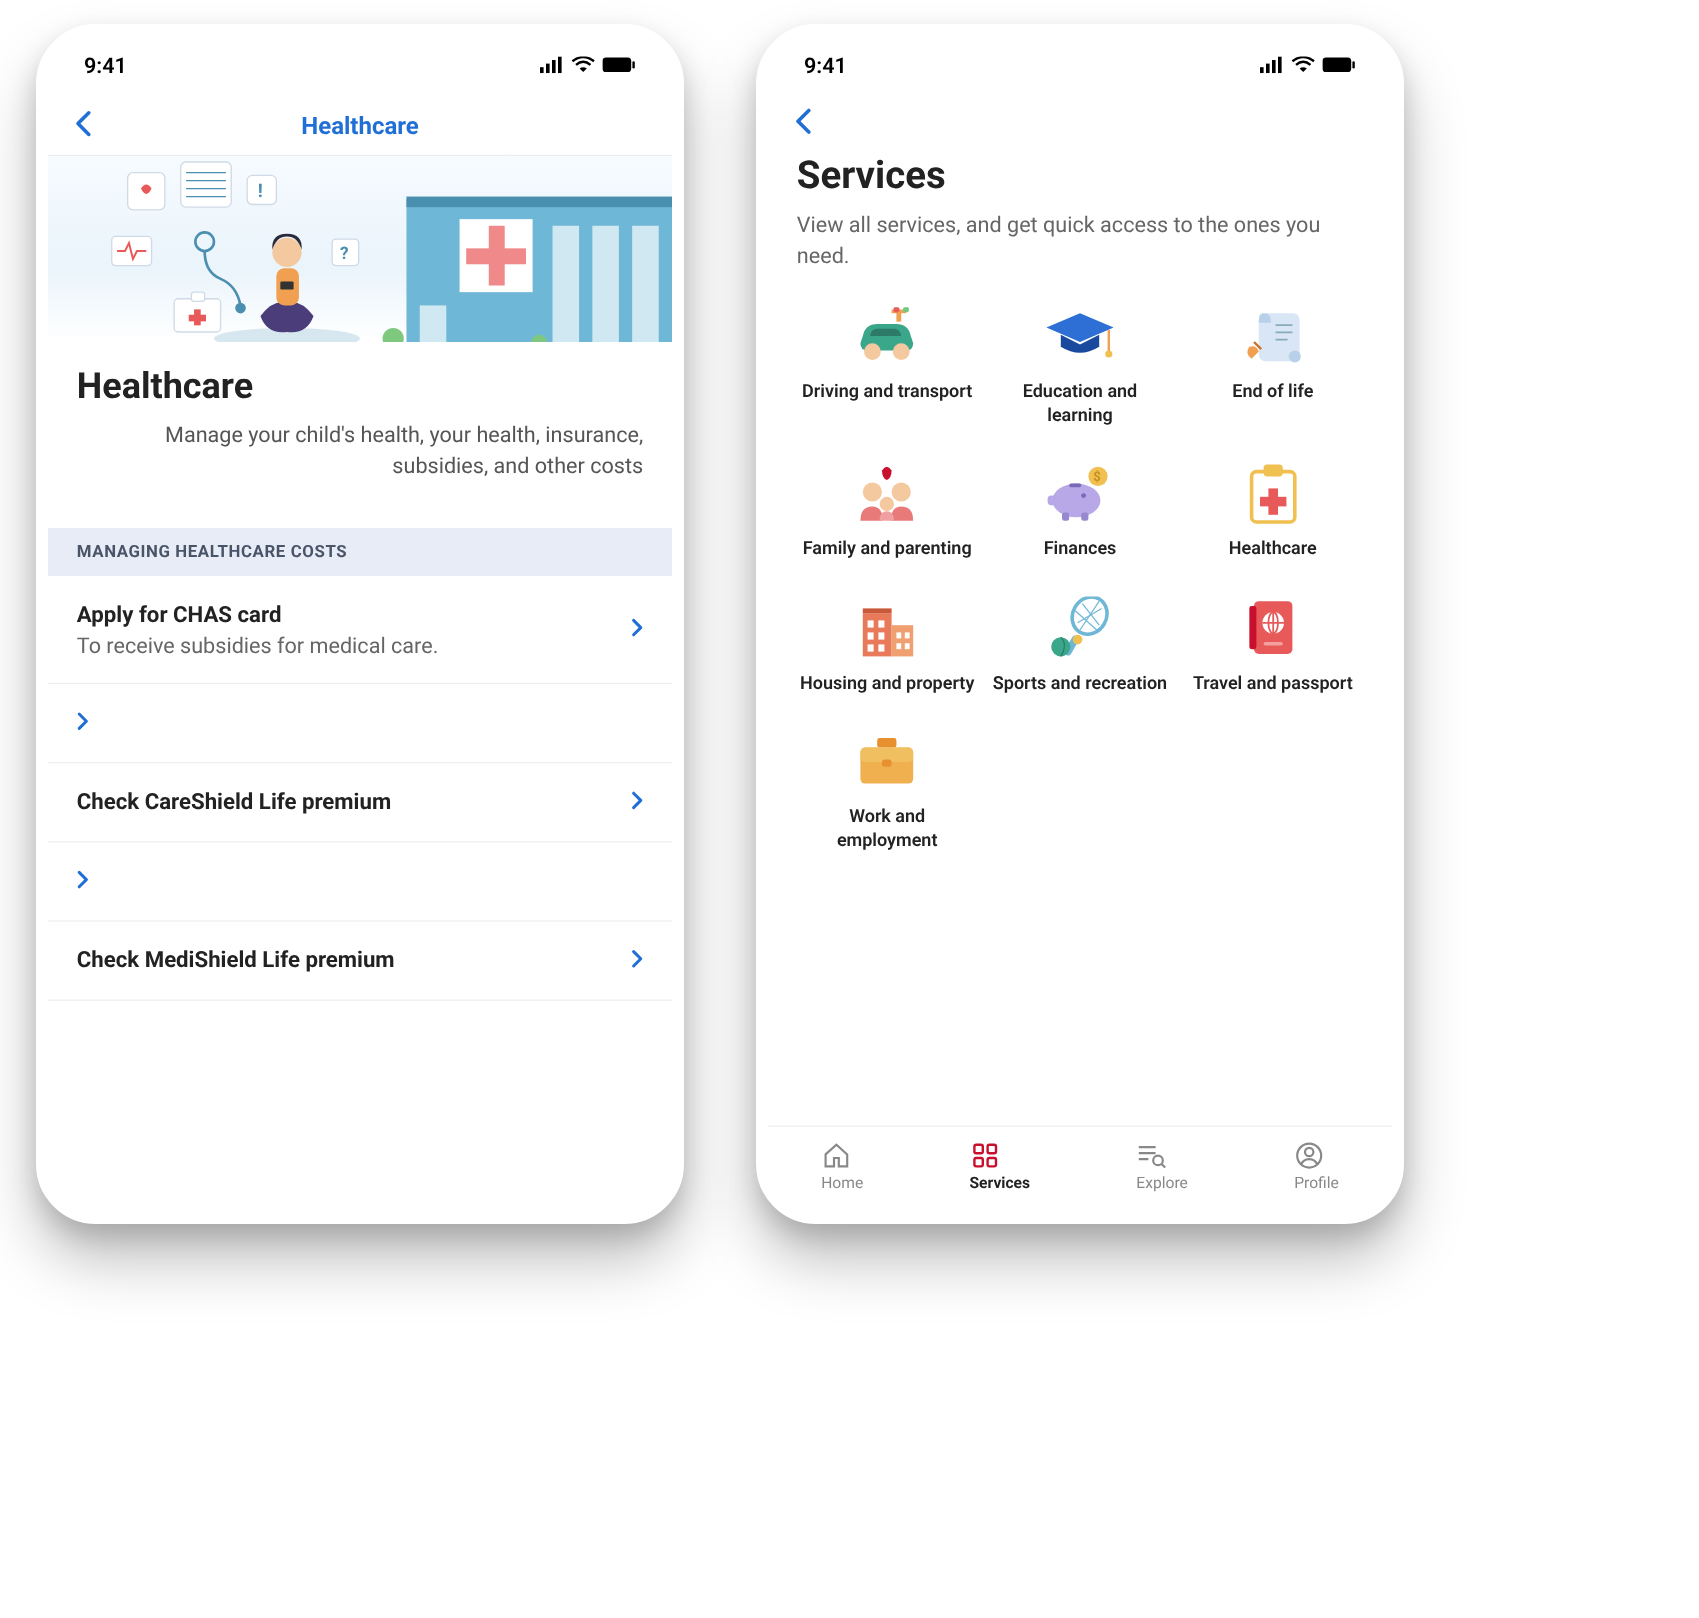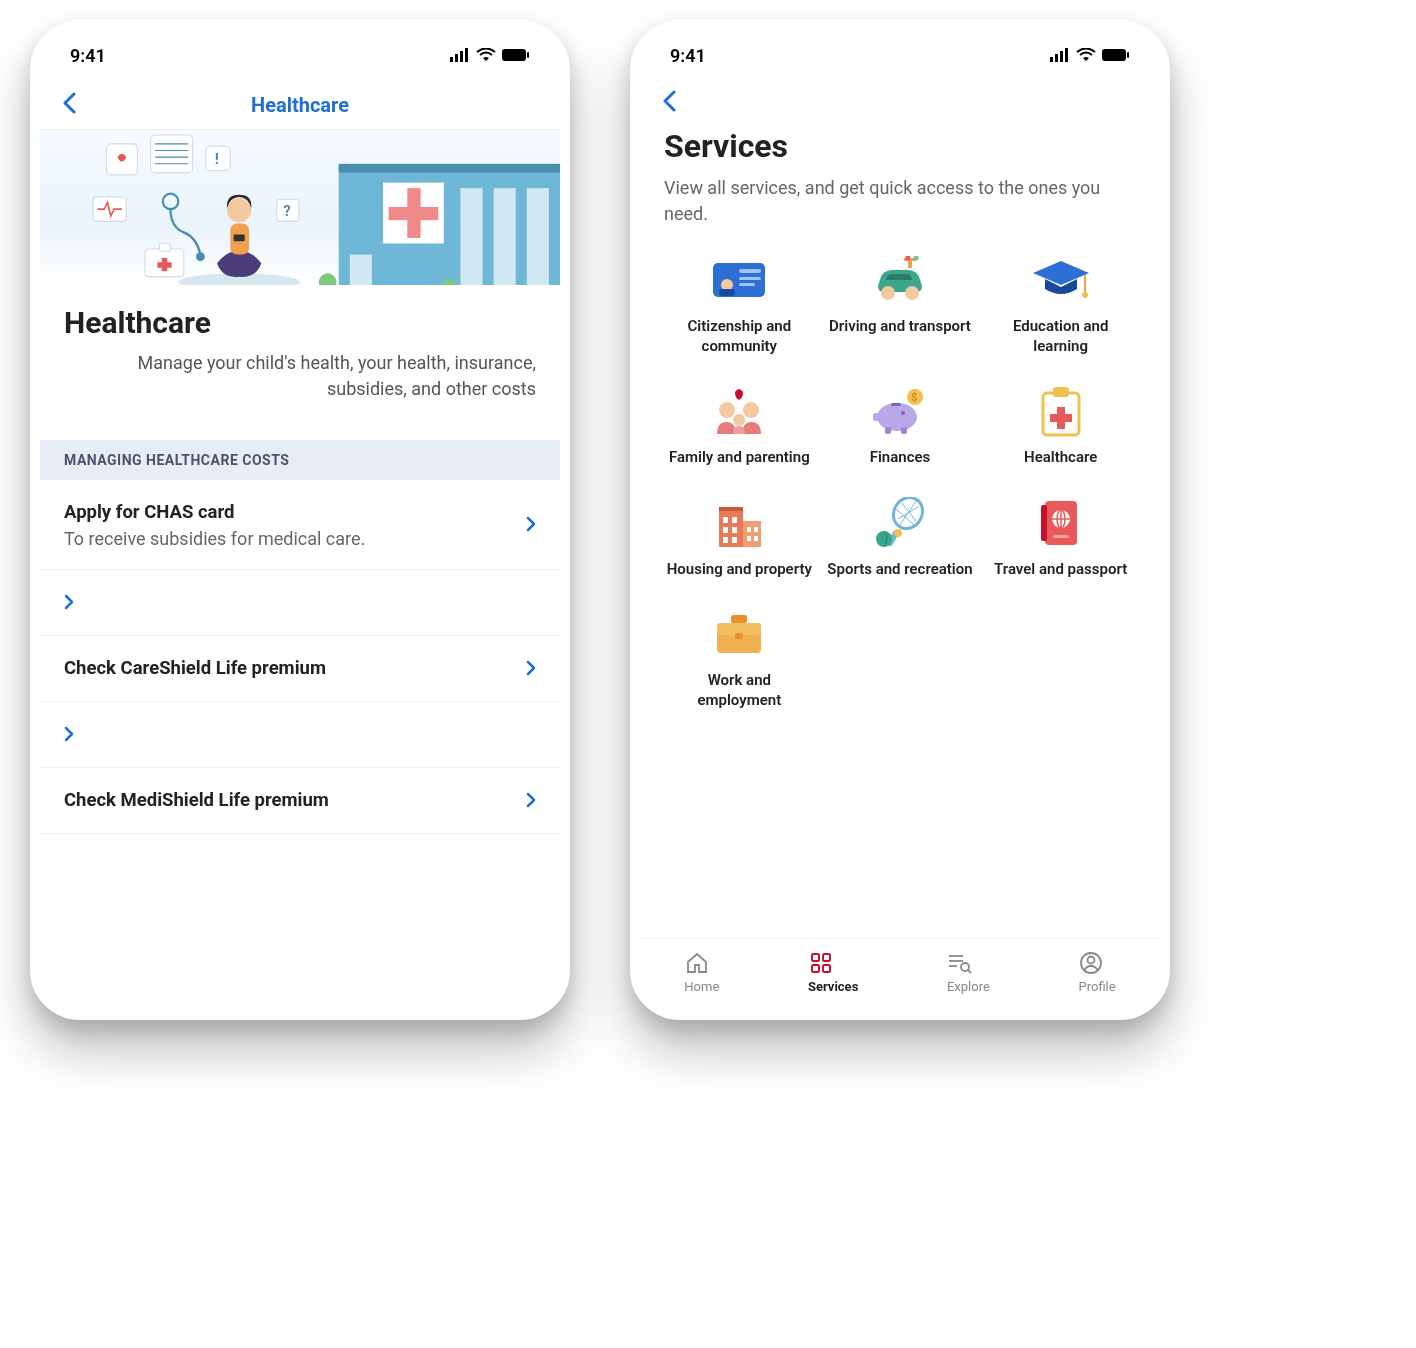--- a/index.html
+++ b/index.html
@@ -331,33 +331,20 @@
     </span>
   </div>
 
   <div class="services-header">
     <div class="services-title">Services</div>
     <div class="services-sub">View all services, and get quick access to the ones you need.</div>
   </div>
 
   <div class="grid">
 
-    <div class="grid-item">
-      <div class="grid-icon">
-        <svg width="56" height="42" viewBox="0 0 56 42">
-            <rect x="2" y="4" width="52" height="34" rx="5" fill="#2e6fd6"></rect>
-            <circle cx="16" cy="26" r="6" fill="#f5c9a0"></circle>
-            <rect x="8" y="30" width="16" height="7" rx="3" fill="#1a4a9e"></rect>
-            <rect x="28" y="10" width="22" height="4" rx="2" fill="#9ec5f0"></rect>
-            <rect x="28" y="18" width="22" height="3" rx="1.5" fill="#9ec5f0"></rect>
-            <rect x="28" y="24" width="16" height="3" rx="1.5" fill="#9ec5f0"></rect>
-          </svg>
-      </div>
-      <div class="grid-label">Citizenship and community</div>
-    </div>
 
     <div class="grid-item">
       <div class="grid-icon">
         <svg width="60" height="48" viewBox="0 0 60 48">
             <rect x="38" y="2" width="4" height="10" fill="#f0a050"></rect>
             <rect x="34" y="2" width="12" height="3" fill="#f0a050"></rect>
             <circle cx="38" cy="2" r="2.5" fill="#e85a5a"></circle>
             <circle cx="46" cy="2" r="2.5" fill="#6fc97f"></circle>
             <path d="M10 24 Q12 14 22 14 L38 14 Q48 14 50 24 L52 30 Q52 36 46 36 L14 36 Q8 36 8 30 Z" fill="#3aa78a"></path>
             <path d="M16 24 Q17 18 22 18 L36 18 Q41 18 42 24 Z" fill="#2d7a66"></path>
@@ -373,20 +360,35 @@
         <svg width="60" height="46" viewBox="0 0 60 46">
             <path d="M30 4 L58 16 L30 28 L2 16 Z" fill="#2e6fd6"></path>
             <path d="M14 22 L14 32 Q30 42 46 32 L46 22 L30 30 Z" fill="#1a4a9e"></path>
             <line x1="54" y1="18" x2="54" y2="36" stroke="#f0a050" stroke-width="2"></line>
             <circle cx="54" cy="38" r="3" fill="#f0c050"></circle>
           </svg>
       </div>
       <div class="grid-label">Education and learning</div>
     </div>
 
+    <div class="grid-item">
+      <div class="grid-icon">
+        <svg width="52" height="50" viewBox="0 0 52 50">
+            <path d="M18 6 Q14 6 14 12 L14 40 Q14 46 20 46 L42 46 Q48 46 48 40 L48 12 Q48 6 42 6 Z" fill="#d8e6f5"></path>
+            <path d="M18 6 Q24 6 24 12 L24 14 L14 14 L14 12 Q14 6 18 6" fill="#b8d0e8"></path>
+            <circle cx="44" cy="42" r="5" fill="#b8d0e8"></circle>
+            <line x1="28" y1="16" x2="42" y2="16" stroke="#8ab" stroke-width="1.5"></line>
+            <line x1="28" y1="22" x2="42" y2="22" stroke="#8ab" stroke-width="1.5"></line>
+            <line x1="28" y1="28" x2="38" y2="28" stroke="#8ab" stroke-width="1.5"></line>
+            <path d="M6 34 Q2 40 8 44 Q10 42 14 38 Q12 32 6 34" fill="#f0a050"></path>
+            <path d="M10 30 L16 36" stroke="#c87030" stroke-width="2"></path>
+          </svg>
+      </div>
+      <div class="grid-label">End of life</div>
+    </div>
 
     <div class="grid-item">
       <div class="grid-icon">
         <svg width="56" height="50" viewBox="0 0 56 50">
             <path d="M24 6 Q28 0 32 6 Q32 12 28 14 Q24 12 24 6" fill="#c8102e"></path>
             <circle cx="16" cy="24" r="8" fill="#f5c9a0"></circle>
             <circle cx="40" cy="24" r="8" fill="#f5c9a0"></circle>
             <circle cx="28" cy="34" r="6" fill="#f5c9a0"></circle>
             <path d="M6 48 Q6 36 16 36 Q22 36 24 42 L24 48 Z" fill="#e87a7a"></path>
             <path d="M50 48 Q50 36 40 36 Q34 36 32 42 L32 48 Z" fill="#e87a7a"></path>

